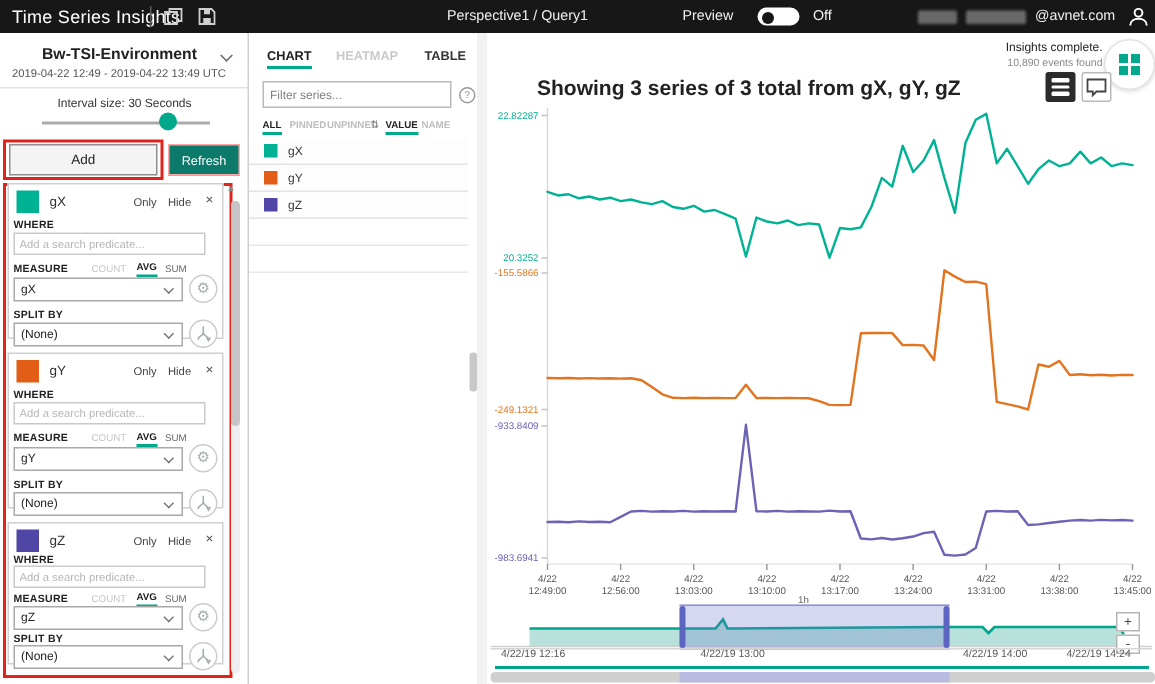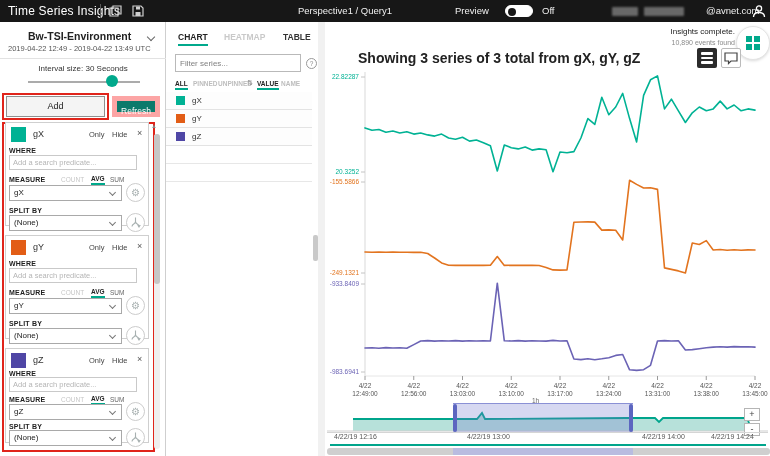--- a/index.html
+++ b/index.html
@@ -20,21 +20,21 @@
   .sidebar { position:absolute; left:0; top:22px; width:166px; height:434px; background:#fff; border-right:1px solid #cfcfcf; }
   .env-name { position:absolute; left:8px; top:8px; font-size:10.5px; font-weight:bold; color:#222;margin-left:20px; }
   .env-dates { position:absolute; left:8px; top:22px; font-size:7.5px; color:#555; }
   .chev { display:inline-block; width:6px; height:6px; border-right:1.5px solid #666; border-bottom:1.5px solid #666; transform:rotate(45deg); }
   .env-chev { position:absolute; left:148px; top:12px; cursor:pointer; }
   .hr { position:absolute; left:0; top:36px; width:166px; height:1px; background:#e2e2e2; }
   .interval { position:absolute; left:0; top:42px; width:166px; text-align:center; font-size:8px; color:#333; }
   .slider-track { position:absolute; left:28px; top:59px; width:112px; height:2px; background:#ababab; }
   .slider-thumb { position:absolute; left:106px; top:53px; width:12px; height:12px; border-radius:50%; background:#00a98c; cursor:pointer; }
   .btn-add { position:absolute; left:6px; top:74px; width:99px; height:21px; background:#f4f4f4; border:1px solid #8f8f8f; font-size:9px; color:#222; text-align:center; line-height:19px; cursor:pointer; }
-  .btn-refresh { position:absolute; left:112px; top:74px; width:48px; height:21px; background:#0c7a6b; border:5px solid #fca5a5; font-size:8.5px; color:#fff; text-align:center; line-height:21px; cursor:pointer; }
+  .btn-refresh { position:absolute; left:112px; top:74px; width:48px; height:21px; background:#0c7a6b; border:1px solid #fca5a5; font-size:8.5px; color:#fff; text-align:center; line-height:21px; cursor:pointer; }
   .annot { position:absolute; border:2.5px solid #e0241b; pointer-events:none; }
   .annot-add { left:2px; top:71px; width:107px; height:27px; }
   .annot-cards { left:2px; top:100px; width:153px; height:330px; }
   .sb-scroll-arrow { position:absolute; left:151px; top:101px; font-size:6px; color:#888; }
   .sb-scroll { position:absolute; left:154px; top:112px; width:6px; height:315px; background:#efefef; border-radius:3px; }
   .sb-thumb { position:absolute; left:0; top:0; width:6px; height:150px; background:#c6c6c6; border-radius:3px; }
 
   
   .card { position:absolute; left:5px; width:144px; background:#fff; border:1px solid #cfcfcf; }
   .card .swatch { position:absolute; left:5px; top:4px; width:15px; height:15px; }
@@ -116,21 +116,21 @@
       </svg>
   </span>
   <span class="tb-text" style="left:298px;">Perspective1 / Query1</span>
   <span class="tb-text" style="left:455px;">Preview</span>
   <span class="toggle">
       <span class="knob"></span>
     </span>
   <span class="tb-text" style="left:542px;">Off</span>
   <span class="redact" style="left:612px; width:26px;"></span>
   <span class="redact" style="left:644px; width:40px;"></span>
-  <span class="tb-text" style="left:706px;">@avnet.com</span>
+  <span class="tb-text" style="left:690px;">@avnet.com</span>
   <span class="tb-icon" style="left:751px; top:3px; width:16px; height:16px;">
     <svg width="16" height="16" viewBox="0 0 16 16">
         <circle cx="8" cy="5.5" r="2.6" fill="none" stroke="#fff" stroke-width="1.3"></circle>
         <path d="M2.5 14 c0-3 2.5-4.5 5.5-4.5 s5.5 1.5 5.5 4.5" fill="none" stroke="#fff" stroke-width="1.3"></path>
       </svg>
   </span>
 </div>
 
 <div class="sidebar">
   <span class="env-name">Bw-TSI-Environment</span>

